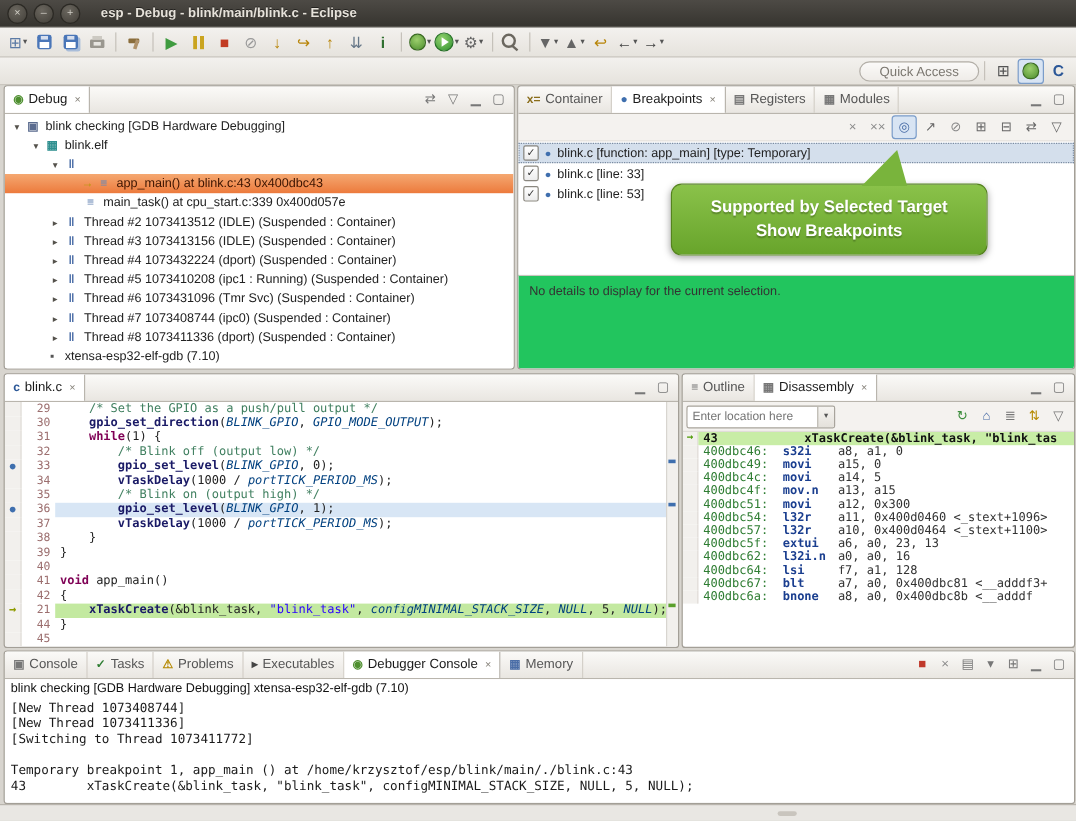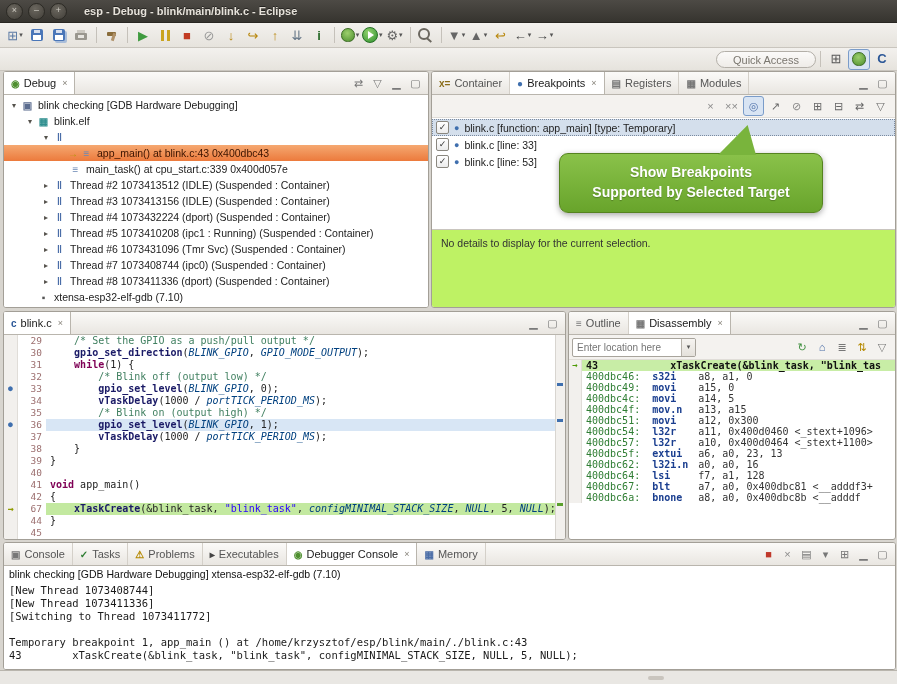--- a/index.html
+++ b/index.html
@@ -76,21 +76,21 @@
   
   .bp-toolbar{flex:0 0 22px;display:flex;justify-content:flex-end;align-items:center;
     background:#f4f2ef;border-bottom:1px solid #e0ddd8;padding-right:4px}
   .bp-toolbar .ticon{min-width:19px;height:18px;font-size:11px}
   .bp-list{flex:0 0 110px;background:#fff;padding-top:1px;position:relative}
   .bp-row{display:flex;align-items:center;height:17px;padding-left:4px;gap:5px;font-size:10.5px;white-space:nowrap}
   .bp-row.sel{background:#d4dfec;outline:1px dotted #7a8aa0;outline-offset:-1px}
   .cb{width:11px;height:11px;flex:0 0 11px;border:1px solid #8a877f;border-radius:2px;
     background:linear-gradient(#fff,#ececec);font-size:9px;line-height:10px;text-align:center;color:#333}
   .bpicon{color:var(--breakpoint-blue);font-size:9px}
-  .bp-details{flex:1;background:#bef264;border-top:1px solid #c9c5be;padding:7px 9px;color:#333;font-size:10.5px}
+  .bp-details{flex:1;background:#22c55e;border-top:1px solid #c9c5be;padding:7px 9px;color:#333;font-size:10.5px}
   .tooltip{position:absolute;left:127px;top:81px;width:262px;height:50px;z-index:5;
     background:linear-gradient(var(--tooltip-green),#68a42b);border:1px solid var(--tooltip-green-dark);
     border-radius:9px;color:#fff;font-size:14px;font-weight:bold;text-align:center;
     padding-top:8px;line-height:20px;box-shadow:0 2px 6px rgba(0,0,0,.35);text-shadow:0 1px 1px rgba(0,0,0,.25)}
   .tooltip::before{content:"";position:absolute;top:-29px;left:158px;width:38px;height:30px;
     background:#79b43c;clip-path:polygon(78% 0,100% 100%,0 100%)}
 
   
   .ed-body{flex:1;display:flex;overflow:hidden;font-family:"DejaVu Sans Mono",monospace;font-size:10px;line-height:12px}
   .ed-lines{flex:1;overflow:hidden}
@@ -418,22 +418,22 @@
       <div class="bp-row">
         <span class="cb">✓</span>
         <span class="bpicon">●</span>
         <span>blink.c [line: 53]</span>
       </div>
     </div>
   <div class="bp-details">
     <span>No details to display for the current selection.</span>
   </div>
   <div class="tooltip">
+    <div>Supported by Selected Target</div>
     <div>Show Breakpoints</div>
-    <div>Supported by Selected Target</div>
   </div>
 </section>
 
 <section class="panel" style="left:3px;top:311px;width:561px;height:227px">
   <div class="tabbar">
     <div class="tabs" id="ed-tabs">
         <div class="tab active">
           <span class="tabglyph" style="color: rgb(43, 87, 151);">c</span>
           <span class="tablabel">blink.c</span>
           <span class="tabclose">×</span>
@@ -515,21 +515,21 @@
           <span class="ed-num">41</span>
           <span class="ed-code"><span class="kw">void</span><span> app_main()</span></span>
         </div>
         <div class="ed-row">
           <span class="ed-ribbon"></span>
           <span class="ed-num">42</span>
           <span class="ed-code"><span>{</span></span>
         </div>
         <div class="ed-row">
           <span class="ed-ribbon mk-pc">→</span>
-          <span class="ed-num">67</span>
+          <span class="ed-num">21</span>
           <span class="ed-code green"><span>    </span><span class="fn">xTaskCreate</span><span>(&amp;blink_task, </span><span class="str">"blink_task"</span><span>, </span><span class="mac">configMINIMAL_STACK_SIZE</span><span>, </span><span class="mac">NULL</span><span>, 5, </span><span class="mac">NULL</span><span>);</span></span>
         </div>
         <div class="ed-row">
           <span class="ed-ribbon"></span>
           <span class="ed-num">44</span>
           <span class="ed-code"><span>}</span></span>
         </div>
         <div class="ed-row">
           <span class="ed-ribbon"></span>
           <span class="ed-num">45</span>

